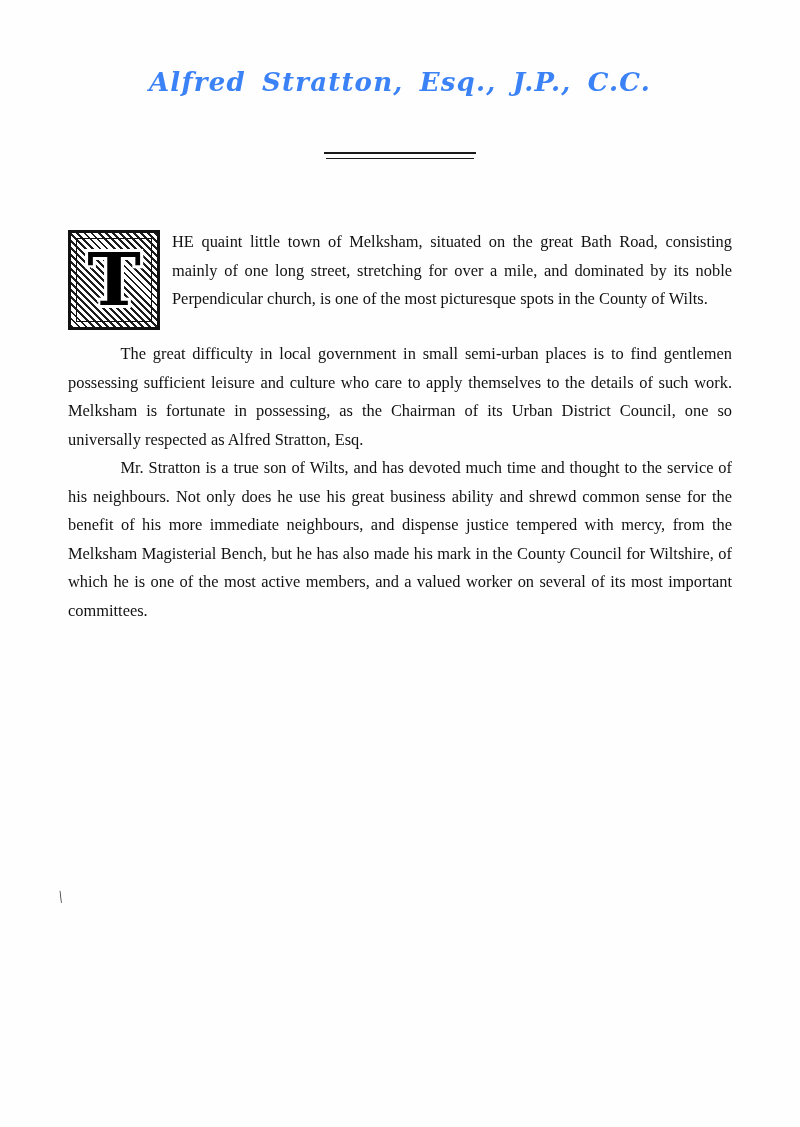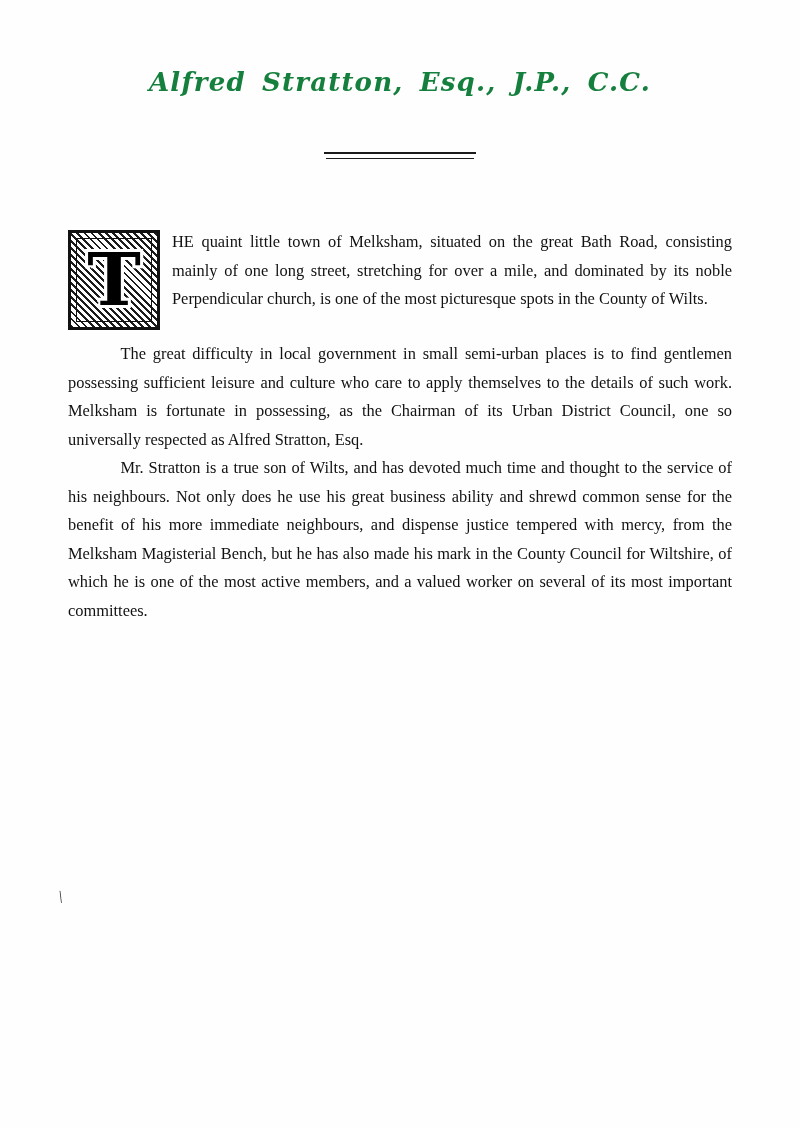--- a/index.html
+++ b/index.html
@@ -25,21 +25,21 @@
     top: 50px;
     left: 0;
     width: 100%;
     text-align: center;
     font-family: "DejaVu Serif", serif;
     font-weight: bold;
     font-style: italic;
     font-size: 26px;
     letter-spacing: 1.2px;
     word-spacing: 6px;
-    color: #15803d;
+    color: #3b82f6;
   }
   .rule-group {
     position: absolute;
     top: 152px;
     left: 0;
     width: 100%;
     display: flex;
     flex-direction: column;
     align-items: center;
   }

